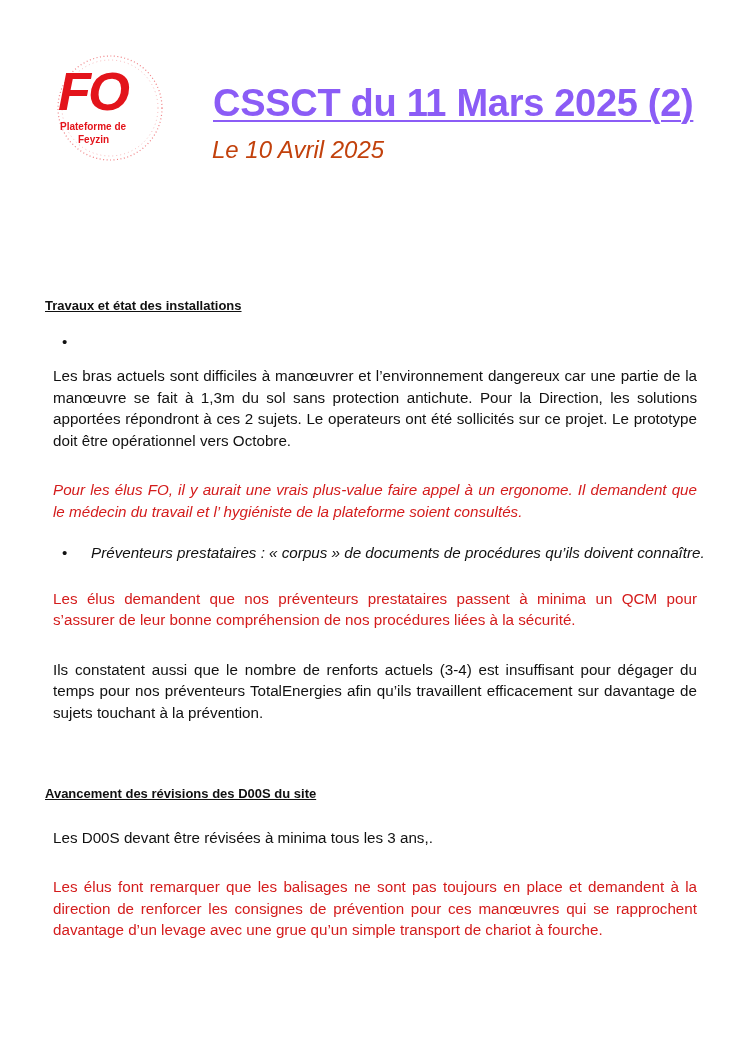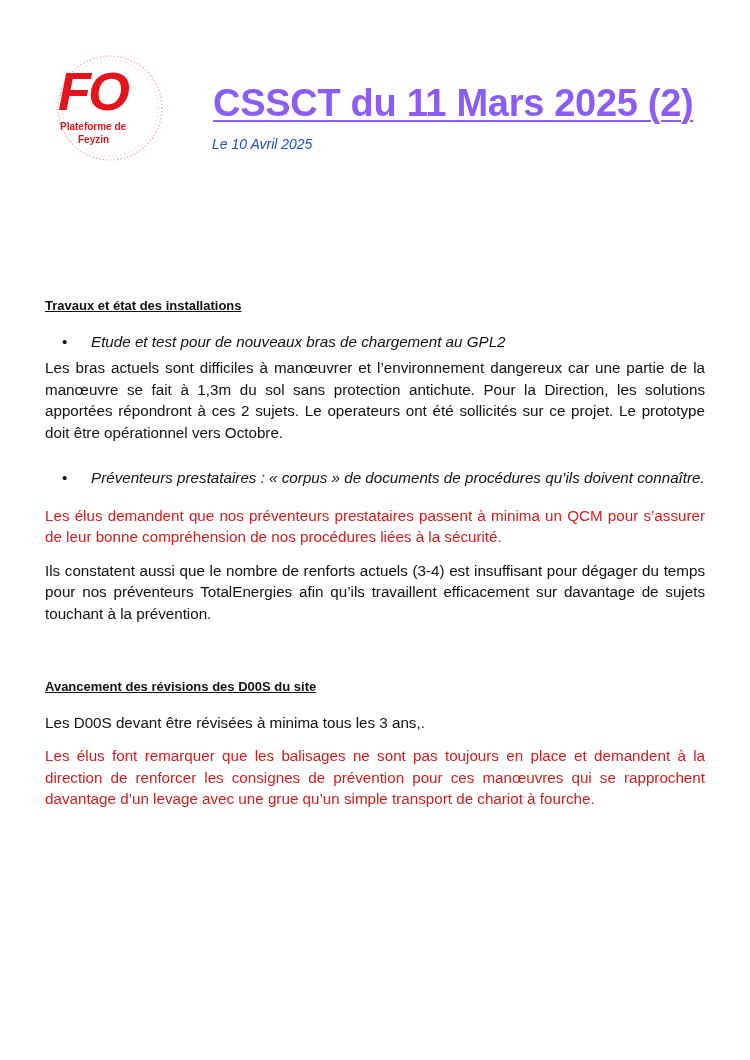--- a/index.html
+++ b/index.html
@@ -3,28 +3,28 @@
 <meta charset="utf-8">
 <style>
   html, body { margin: 0; padding: 0; background: #ffffff; }
   body { width: 750px; height: 1060px; position: relative; overflow: hidden;
          font-family: "Liberation Sans", sans-serif; color: #111; }
   .logo { position: absolute; left: 48px; top: 48px; width: 120px; height: 120px; }
   .logo svg { width: 120px; height: 120px; display: block; }
   .title { position: absolute; left: 213px; top: 82px; font-size: 38px; font-weight: bold;
            color: #8b5cf6; text-decoration: underline; text-decoration-thickness: 2px;
            text-underline-offset: 4px; letter-spacing: -0.3px; white-space: nowrap; }
-  .subtitle { position: absolute; left: 212px; top: 136px; font-size: 14px; font-style: italic;
-              color: #1d4ed8; white-space: nowrap; }
+  .subtitle { position: absolute; left: 212px; top: 136px; font-size: 24px; font-style: italic;
+              color: #c2410c; white-space: nowrap; }
   .content { position: absolute; left: 45px; top: 295px; width: 660px;
              font-size: 15.2px; line-height: 21.5px; }
   .h { font-weight: bold; text-decoration: underline; margin: 0; font-size: 13px; }
   .bullet { display: flex; margin: 0; padding-left: 17px; font-style: italic; text-align: justify; }
   .bullet .dot { width: 29px; flex: none; font-style: normal; }
-  .p { margin: 0; text-align: justify; }
+  .p { margin: 8px; text-align: justify; }
   .red { color: #d41c1c; }
   .it { font-style: italic; }
 </style>
 </head>
 <body>
 
 <div class="logo">
   <svg viewBox="0 0 120 120">
     <circle cx="62" cy="60" r="52" fill="none" stroke="#e3141b" stroke-width="1.2" stroke-dasharray="1 2.5" opacity="0.55"></circle>
     <circle cx="62" cy="60" r="48" fill="none" stroke="#e3141b" stroke-width="0.8" stroke-dasharray="1 3" opacity="0.35"></circle>
@@ -35,25 +35,25 @@
 </div>
 
 <div class="title">CSSCT du 11 Mars 2025 (2)</div>
 <div class="subtitle">Le 10 Avril 2025</div>
 
 <div class="content">
   <p class="h">Travaux et état des installations</p>
   <div style="height:14px"></div>
   <div class="bullet">
     <span class="dot">•</span>
-    <span>Etude et test pour de nouveaux bras de chargement au GPL2</span>
   </div>
   <div style="height:5px"></div>
   <p class="p">Les bras actuels sont difficiles à manœuvrer et l’environnement dangereux car une partie de la manœuvre se fait à 1,3m du sol sans protection antichute. Pour la Direction, les solutions apportées répondront à ces 2 sujets. Le operateurs ont été sollicités sur ce projet. Le prototype doit être opérationnel vers Octobre.</p>
   <div style="height:12px"></div>
+  <p class="p red it">Pour les élus FO, il y aurait une vrais plus-value faire appel à un ergonome. Il demandent que le médecin du travail et l’ hygiéniste de la plateforme soient consultés.</p>
   <div style="height:12px"></div>
   <div class="bullet">
     <span class="dot">•</span>
     <span>Préventeurs prestataires : « corpus » de documents de procédures qu’ils doivent connaître.</span>
   </div>
   <div style="height:4px"></div>
   <div style="height:12px"></div>
   <p class="p red">Les élus demandent que nos préventeurs prestataires passent à minima un QCM pour s’assurer de leur bonne compréhension de nos procédures liées à la sécurité.</p>
   <div style="height:12px"></div>
   <p class="p">Ils constatent aussi que le nombre de renforts actuels (3-4) est insuffisant pour dégager du temps pour nos préventeurs TotalEnergies afin qu’ils travaillent efficacement sur davantage de sujets touchant à la prévention.</p>

